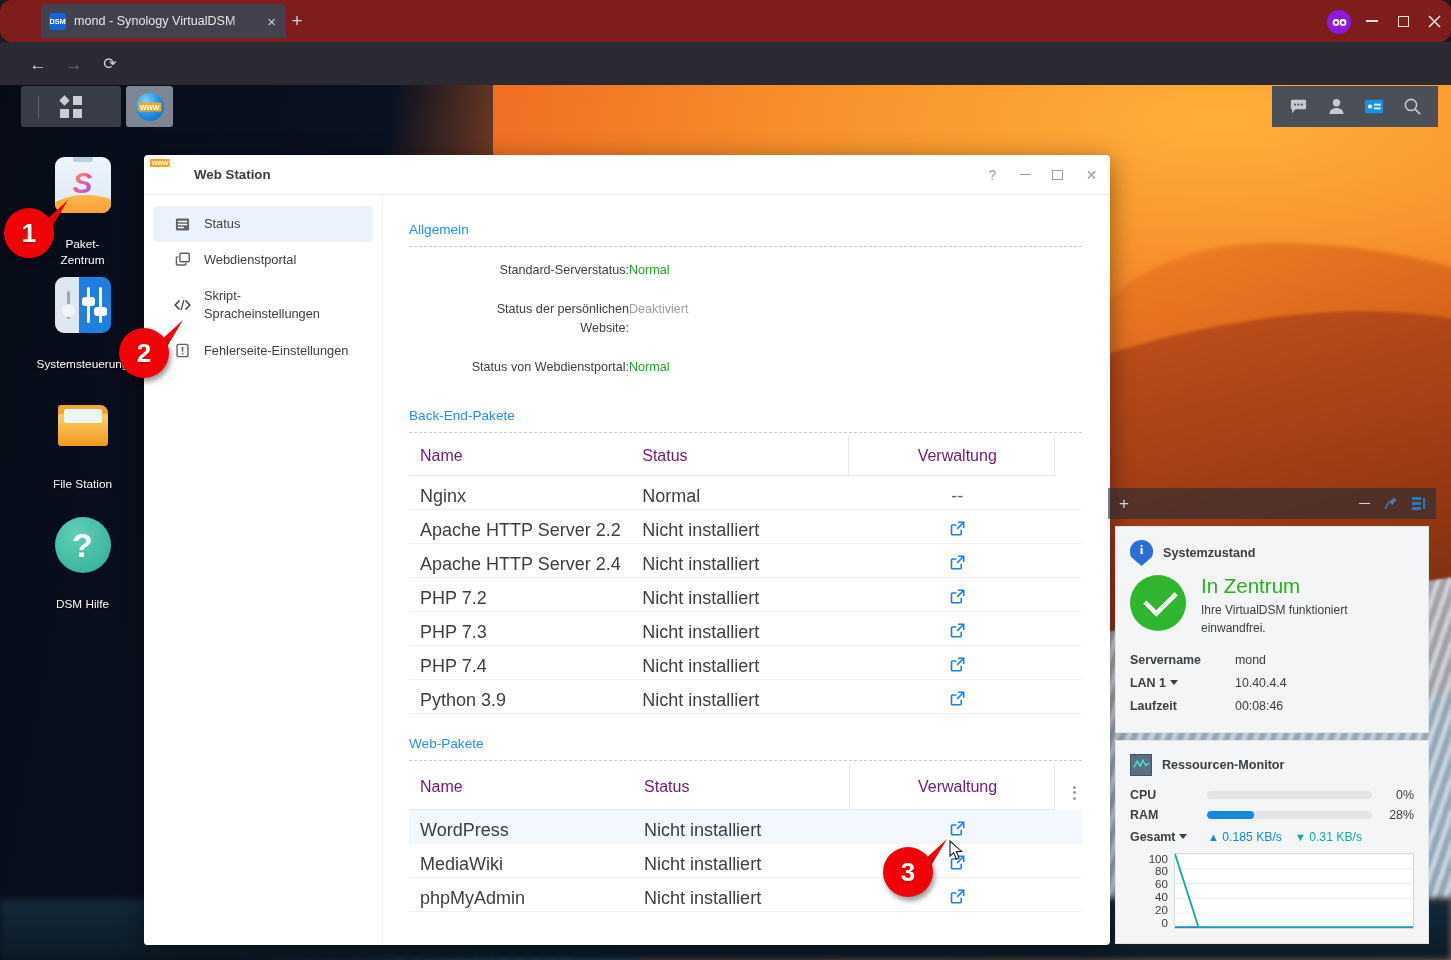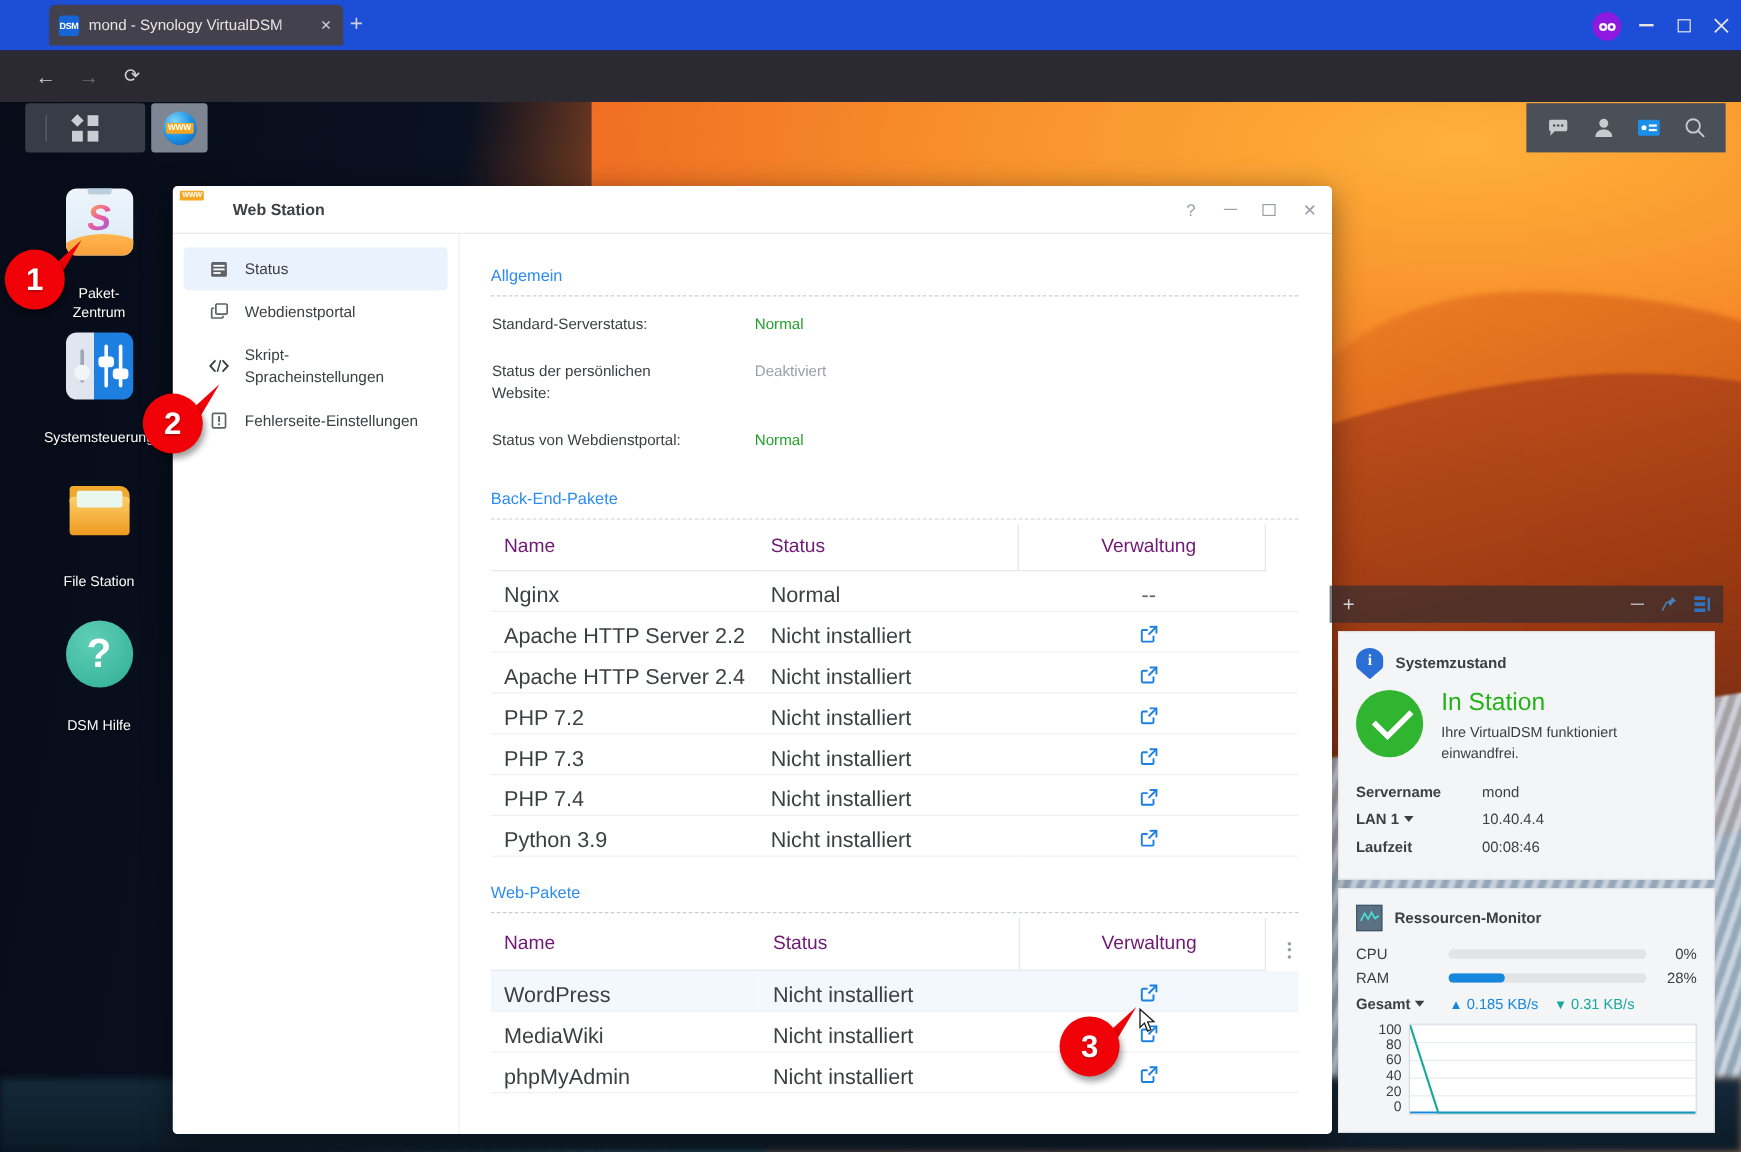--- a/index.html
+++ b/index.html
@@ -5,21 +5,21 @@
   * { box-sizing: border-box; margin:0; padding:0; }
   html,body { width:1451px; height:960px; overflow:hidden; }
   body {
     font-family: "Liberation Sans", sans-serif;
     background:#1c1b22;
   }
 
   
   #browser { position:absolute; inset:0; background:#1c1b22; }
 
-  .tabstrip { position:absolute; left:0; top:0; width:1451px; height:42px; background:#1d4ed8; }
+  .tabstrip { position:absolute; left:0; top:0; width:1451px; height:42px; background:#7f1d1d;border-radius:12px; }
   .tab {
     position:absolute; left:41px; top:4px; width:245px; height:34px;
     background:#42414d; border-radius:5px 5px 0 0;
     display:flex; align-items:center; padding:0 8px; gap:8px;
   }
   .tab-fav {
     width:17px; height:17px; border-radius:3px; background:#1565d8;
     color:#fff; font-size:7.5px; font-weight:bold; display:flex;
     align-items:center; justify-content:center; letter-spacing:-0.3px;
     flex:none;
@@ -207,21 +207,21 @@
   .ws-nav.active { background:#eaf3fd; }
   .ws-nav-ico { width:17px; flex:none; display:flex; align-items:center;
      justify-content:center; color:#5f6368; }
   .ws-nav-lbl { font-size:12.8px; color:#3c4043; line-height:1.42; }
 
   .ws-main { flex:1; min-width:0; padding:27px 28px 0 26px; overflow:hidden; }
 
   .sec-h { font-size:13.6px; color:#2d8cf0; padding-bottom:9px; }
   .sec-rule { border-top:1px dashed #c8cdd4; margin-bottom:4px; }
 
-  .kv { display:flex; padding:10px 0 9px 1px; }
+  .kv { display:flex; padding:10px 0 9px 1px;text-align:right; }
   .kv-k { width:219px; font-size:12.6px; color:#3c4043; line-height:1.55; }
   .kv-v { font-size:12.6px; line-height:1.55; }
   .v-normal { color:#22a12a; }
   .v-off { color:#9aa0a6; }
 
   .ptable { width:100%; border-collapse:collapse; margin-top:3px; }
   .ptable th { font-size:16px; font-weight:normal; color:#701a75; text-align:left;
     padding:10px 0 10px 11px; border-bottom:1px solid #e4e7ea; }
   .ptable th.c { text-align:center; }
   .ptable th.vcol { border-left:1px solid #e4e7ea; border-right:1px solid #e4e7ea; }
@@ -280,21 +280,21 @@
   .sz-v { font-size:12.4px; color:#3c4043; }
   .caret { display:inline-block; border-left:4px solid transparent;
      border-right:4px solid transparent; border-top:5px solid #3c4043;
      margin-left:4px; vertical-align:2px; }
 
   .rm-icon { width:22px; height:22px; background:#5a7184; border:1px solid #42566b;
      position:relative; display:flex; align-items:center; justify-content:center; }
   .rm-icon svg { display:block; }
 
   .res-row { display:flex; align-items:center; gap:0; padding:3px 0; }
-  .res-lbl { width:78px; font-size:12.4px; font-weight:normal; color:#3c4043; }
+  .res-lbl { width:78px; font-size:12.4px; font-weight:bold; color:#3c4043; }
   .res-bar { width:166px; height:8px; background:#e2e4e6; border-radius:4px; overflow:hidden; }
   .res-bar i { display:block; height:100%; background:#1587dd; border-radius:4px; }
   .res-pct { width:42px; text-align:right; font-size:12.4px; color:#3c4043; }
 
   .net-row { display:flex; align-items:center; padding:5px 0 2px; }
   .net-lbl { width:78px; font-size:12.4px; font-weight:bold; color:#3c4043; }
   .net-up { font-size:12.2px; color:#1587dd; margin-right:13px; }
   .net-dn { font-size:12.2px; color:#18a99b; }
   .arrow-up { font-size:11px; }
 
@@ -732,21 +732,21 @@
       </div>
 
       <div class="wg-card">
         <div class="wg-title">
           <span class="info-pin">i</span>
           <span class="wg-title-t">Systemzustand</span>
         </div>
         <div class="health-row">
           <div class="health-check"></div>
           <div>
-            <div class="health-ok">In Station</div>
+            <div class="health-ok">In Zentrum</div>
             <div class="health-sub">Ihre VirtualDSM funktioniert einwandfrei.</div>
           </div>
         </div>
         <div class="sz-row">
           <span class="sz-k">Servername</span>
           <span class="sz-v">mond</span>
         </div>
         <div class="sz-row">
           <span class="sz-k"><span>LAN 1</span><span class="caret"></span></span>
           <span class="sz-v">10.40.4.4</span>

